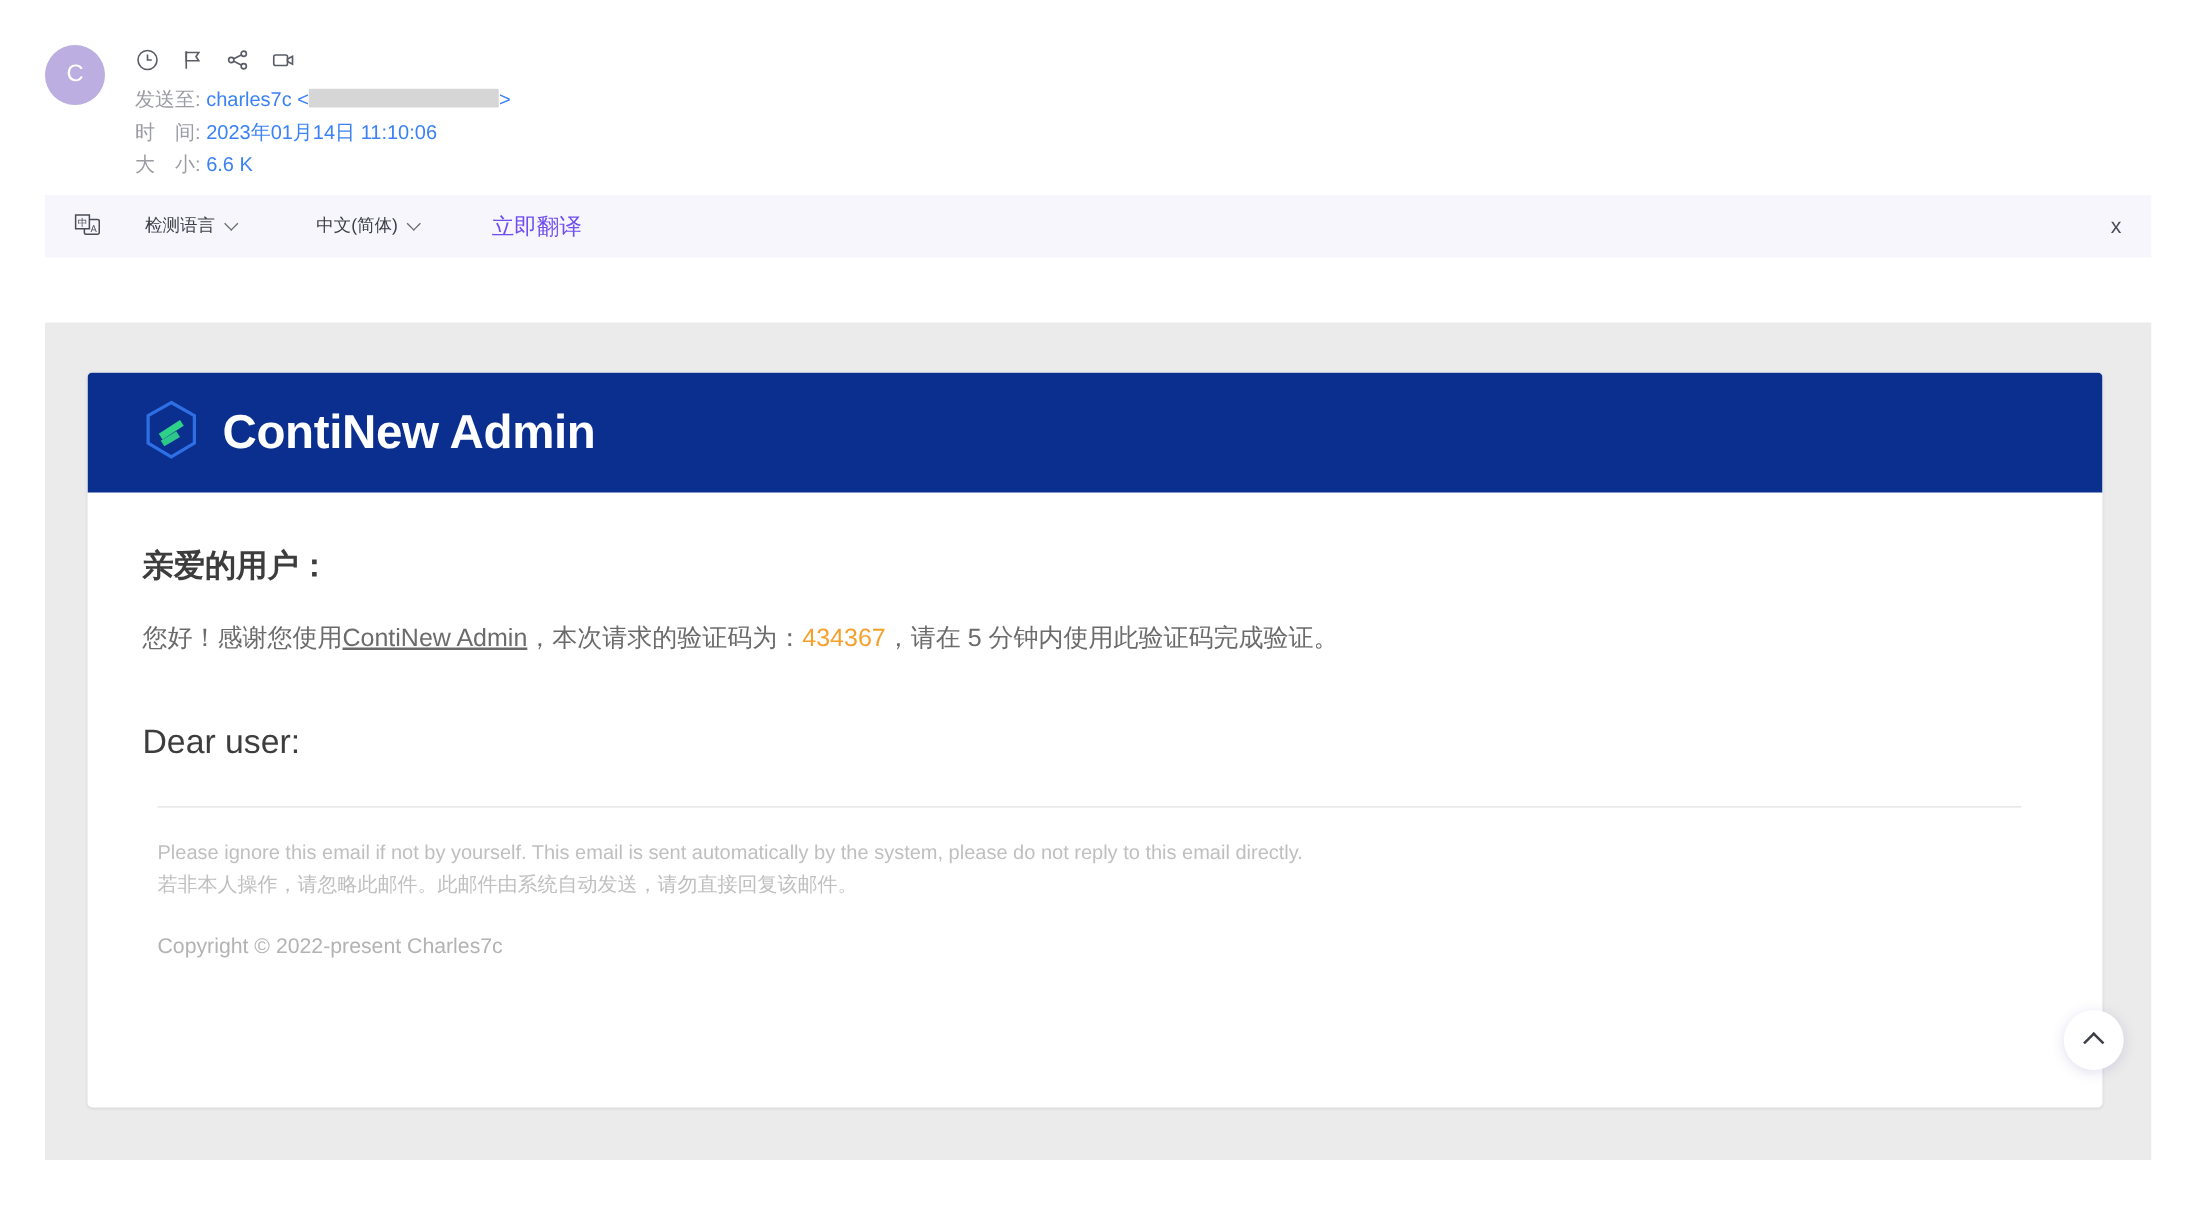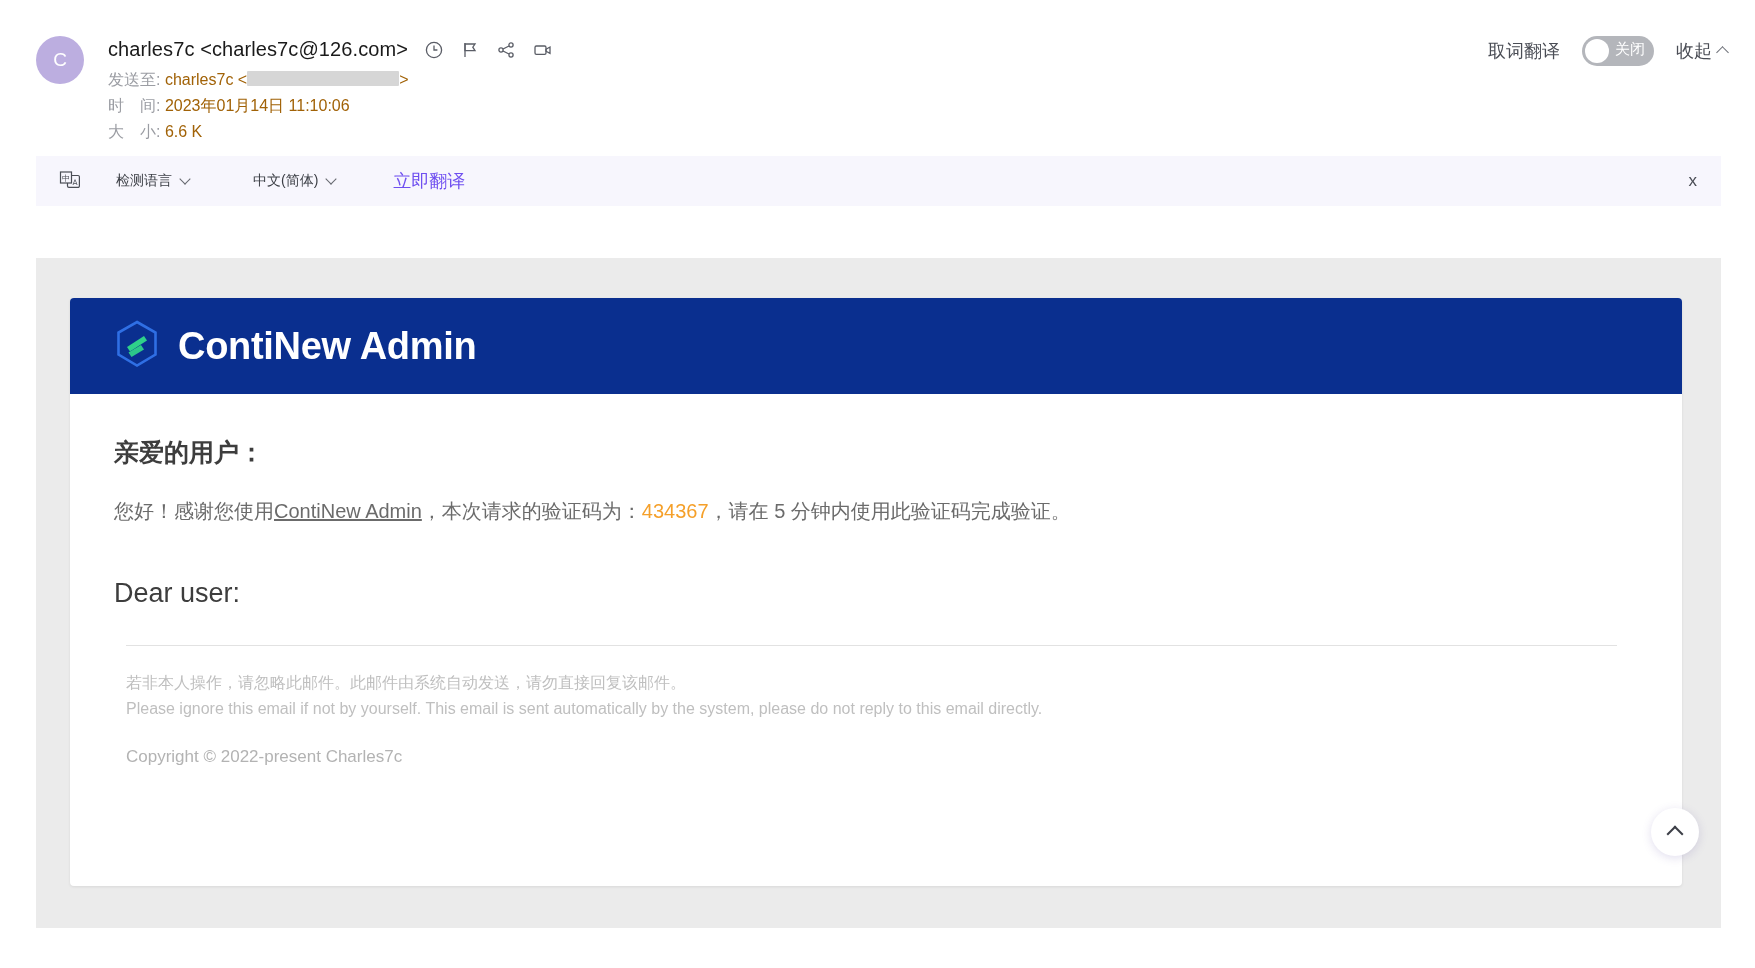--- a/index.html
+++ b/index.html
@@ -31,21 +31,21 @@
   .from-addr {
     font-size: 20px; color: #1a1a1a; letter-spacing: 0.1px;
   }
   .hicon { display: inline-flex; align-items: center; color: #5a5d66; }
 
   .meta { position: absolute; left: 108px; font-size: 16px; color: #9b9da3; }
   .meta-to   { top: 70px; }
   .meta-time { top: 96px; }
   .meta-size { top: 122px; }
   .meta-label { color: #9b9da3; text-align: center; }
-  .meta-val { color: #a16207; }
+  .meta-val { color: #3b82f6; }
   .redacted {
     display: inline-block; width: 152px; height: 15px;
     background: #d6d6d6; vertical-align: -1px; border-radius: 1px;
   }
 
   
   .hdr-right {
     position: absolute; right: 28px; top: 36px;
     display: flex; align-items: center; gap: 22px;
   }
@@ -165,21 +165,20 @@
 </head>
 <body>
 
 <div class="mail-header">
 
   <div class="avatar">
     <span>C</span>
   </div>
 
   <div class="from-line">
-    <span class="from-addr">charles7c &lt;charles7c@126.com&gt;</span>
 
     <span class="hicon">
       <svg width="20" height="20" viewBox="0 0 20 20" fill="none" stroke="#5a5d66" stroke-width="1.3">
         <circle cx="10" cy="10" r="7.6"></circle>
           <path d="M10 5.6V10h3.4"></path>
       </svg>
     </span>
 
     <span class="hicon">
       <svg width="20" height="20" viewBox="0 0 20 20" fill="none" stroke="#5a5d66" stroke-width="1.3">
@@ -213,33 +212,20 @@
   <div class="meta meta-time">
     <span class="meta-label">时　间:</span>
     <span class="meta-val">2023年01月14日 11:10:06</span>
   </div>
 
   <div class="meta meta-size">
     <span class="meta-label">大　小:</span>
     <span class="meta-val">6.6 K</span>
   </div>
 
-  <div class="hdr-right">
-    <span class="hdr-label">取词翻译</span>
-
-    <span class="toggle">
-      <span class="knob"></span>
-      <span class="tlabel">关闭</span>
-    </span>
-
-    <span class="collapse">
-      <span>收起</span>
-      <span class="chev-up"></span>
-    </span>
-  </div>
 </div>
 
 <div class="translate-bar">
 
   <span class="tb-icon">
     <svg width="24" height="24" viewBox="0 0 24 24" fill="none" stroke="#4a4d55" stroke-width="1.2">
       <rect x="2.5" y="3" width="11" height="11"></rect>
       <text x="8" y="11.6" font-size="8" fill="#4a4d55" stroke="none" text-anchor="middle" font-family="DejaVu Sans">中</text>
       <path d="M13.5 6.5h6.5a1.4 1.4 0 0 1 1.4 1.4v9.1a1.4 1.4 0 0 1-1.4 1.4h-9.1a1.4 1.4 0 0 1-1.4-1.4V14"></path>
       <text x="17" y="16.4" font-size="7.4" fill="#4a4d55" stroke="none" text-anchor="middle" font-family="DejaVu Sans">A</text>
@@ -283,22 +269,22 @@
       <div class="para">
         <span>您好！感谢您使用</span><span class="u">ContiNew Admin</span><span>，本次请求的验证码为：</span><span class="code">434367</span><span>，请在 5 分钟内使用此验证码完成验证。</span>
       </div>
 
       <div class="greet-en">Dear user:</div>
 
 
       <div class="divider"></div>
 
       <div class="fine">
+        <div>Please ignore this email if not by yourself. This email is sent automatically by the system, please do not reply to this email directly.</div>
         <div>若非本人操作，请忽略此邮件。此邮件由系统自动发送，请勿直接回复该邮件。</div>
-        <div>Please ignore this email if not by yourself. This email is sent automatically by the system, please do not reply to this email directly.</div>
       </div>
 
       <div class="copyright">Copyright © 2022-present Charles7c</div>
     </div>
   </div>
 
   <div class="scroll-top">
     <span class="chev-up-btn"></span>
   </div>
 </div>

